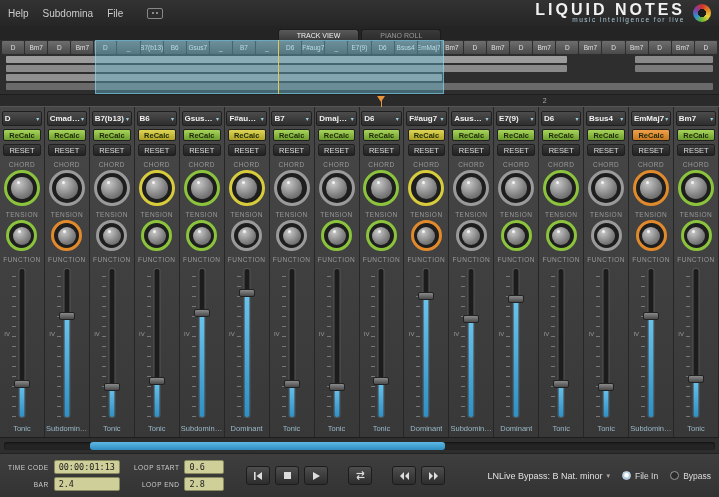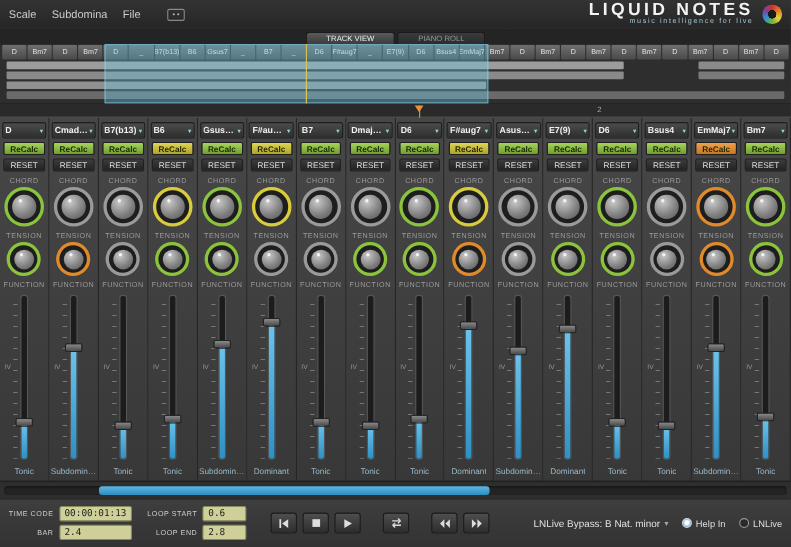--- a/index.html
+++ b/index.html
@@ -87,21 +87,21 @@
   .radio-item { display:flex; align-items:center; gap:4px; color:#ddd; font-size:8.5px; }
   .radio-circle { width:9px; height:9px; border-radius:50%; border:1px solid #999; background:#2a2a2a; }
   .radio-circle.on { background:radial-gradient(circle at 50% 45%, #fff 0 30%, #8fb8d0 70%, #44606e); border-color:#cde; }
 </style>
 </head>
 <body>
 
 <div class="app">
 
   <div class="menubar">
-    <span class="menu-item">Scale</span>
+    <span class="menu-item">Help</span>
     <span class="menu-item">Subdomina</span>
     <span class="menu-item">File</span>
     <span class="mini-icon">
         <i></i>
         <i></i>
       </span>
     <div class="logo-block">
       <div class="logo-title">LIQUID NOTES</div>
       <div class="logo-tagline">music intelligence for live</div>
     </div>
@@ -729,21 +729,21 @@
           </svg>
       </div>
     </div>
     <div class="right-ctrl">
       <div class="scale-select">
         <span>LNLive Bypass: B Nat. minor</span>
         <span class="chev">▾</span>
       </div>
       <div class="radio-item">
         <span class="radio-circle on"></span>
-        <span>Help In</span>
+        <span>File In</span>
       </div>
       <div class="radio-item">
         <span class="radio-circle"></span>
-        <span>LNLive</span>
+        <span>Bypass</span>
       </div>
     </div>
   </div>
 </div>
 
 </body></html>

